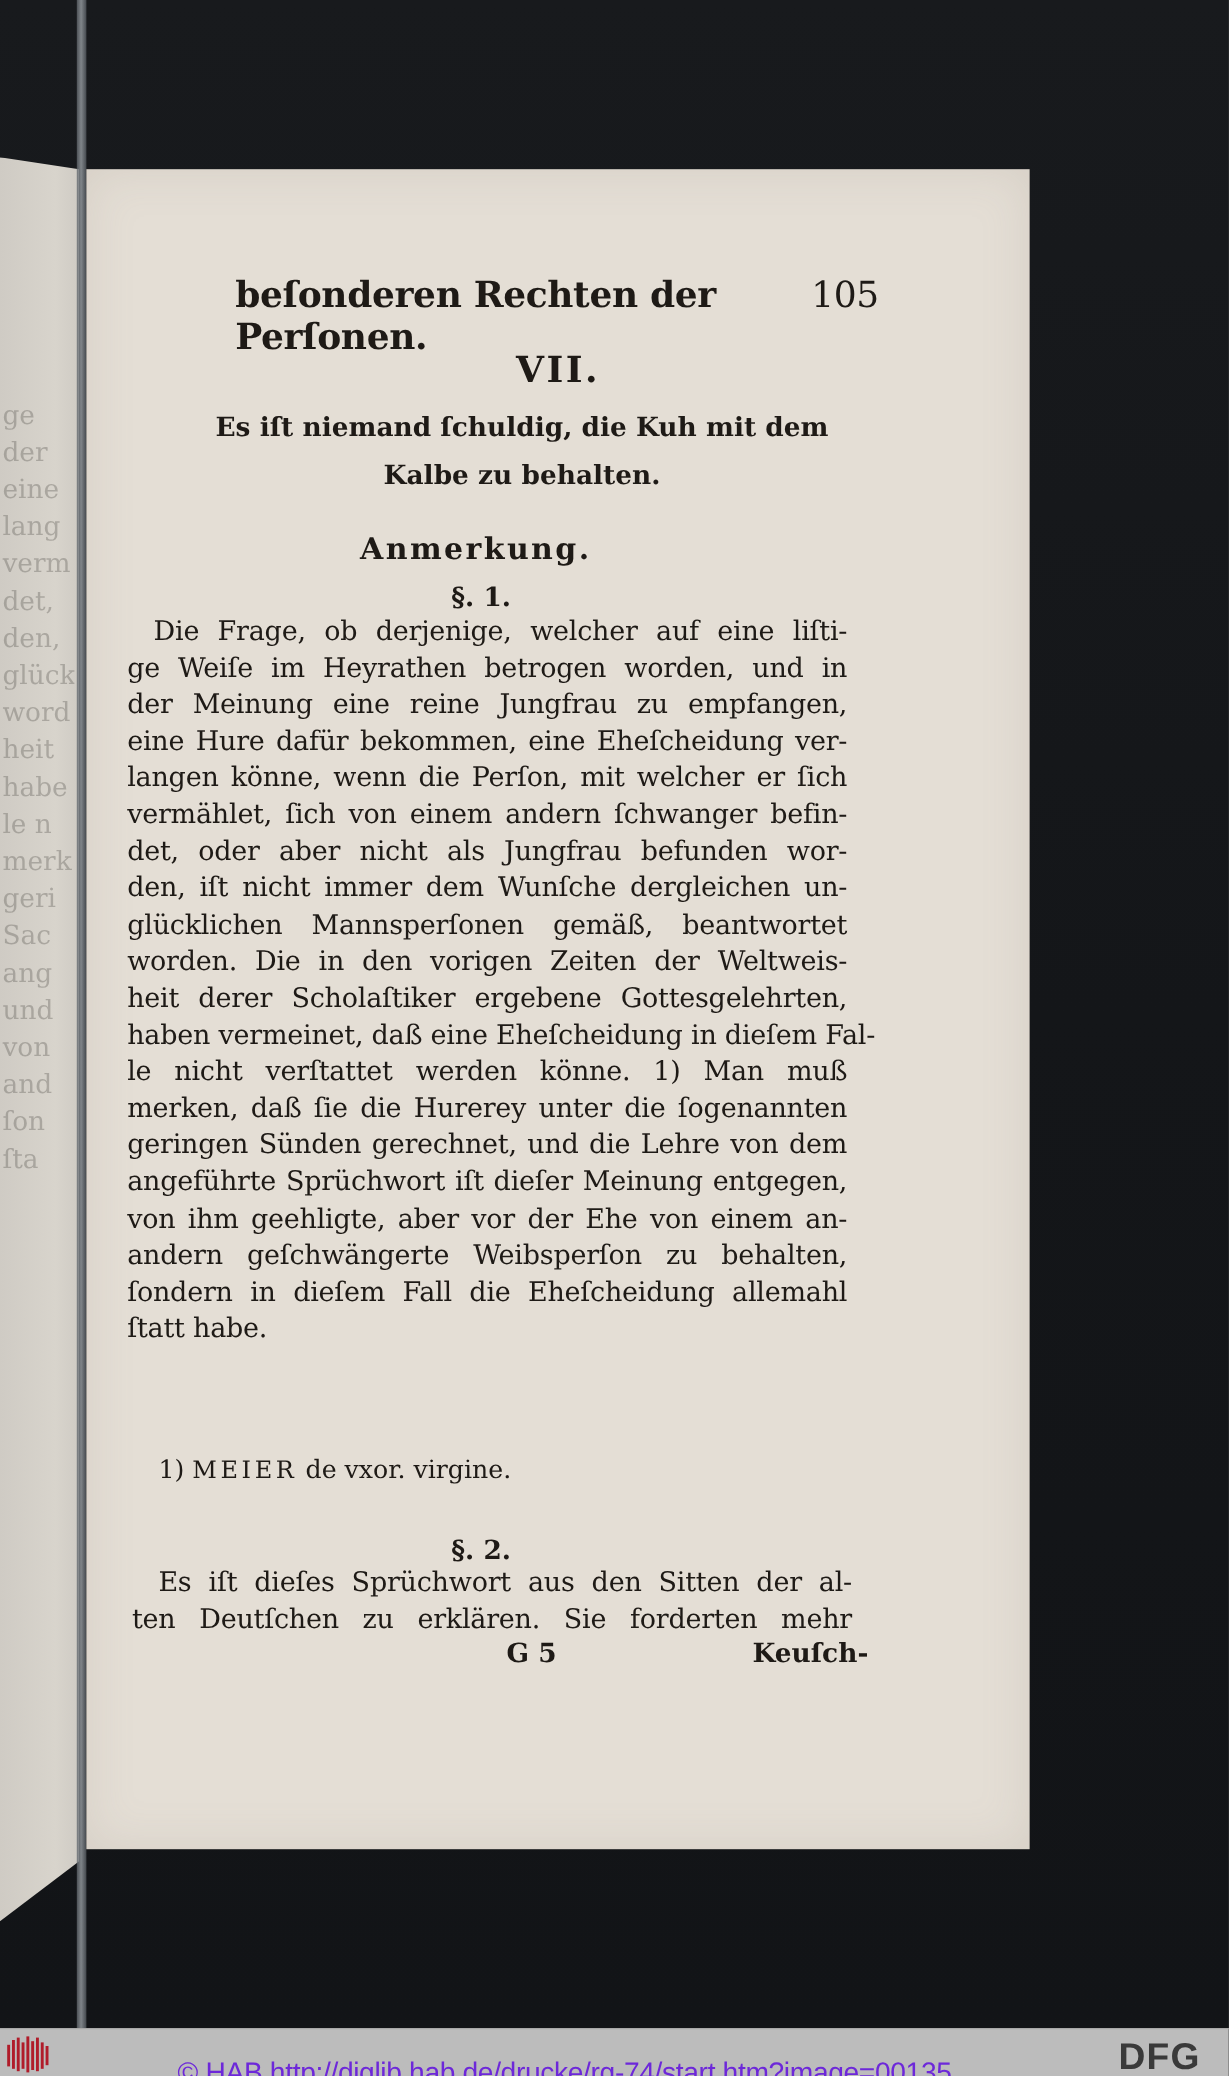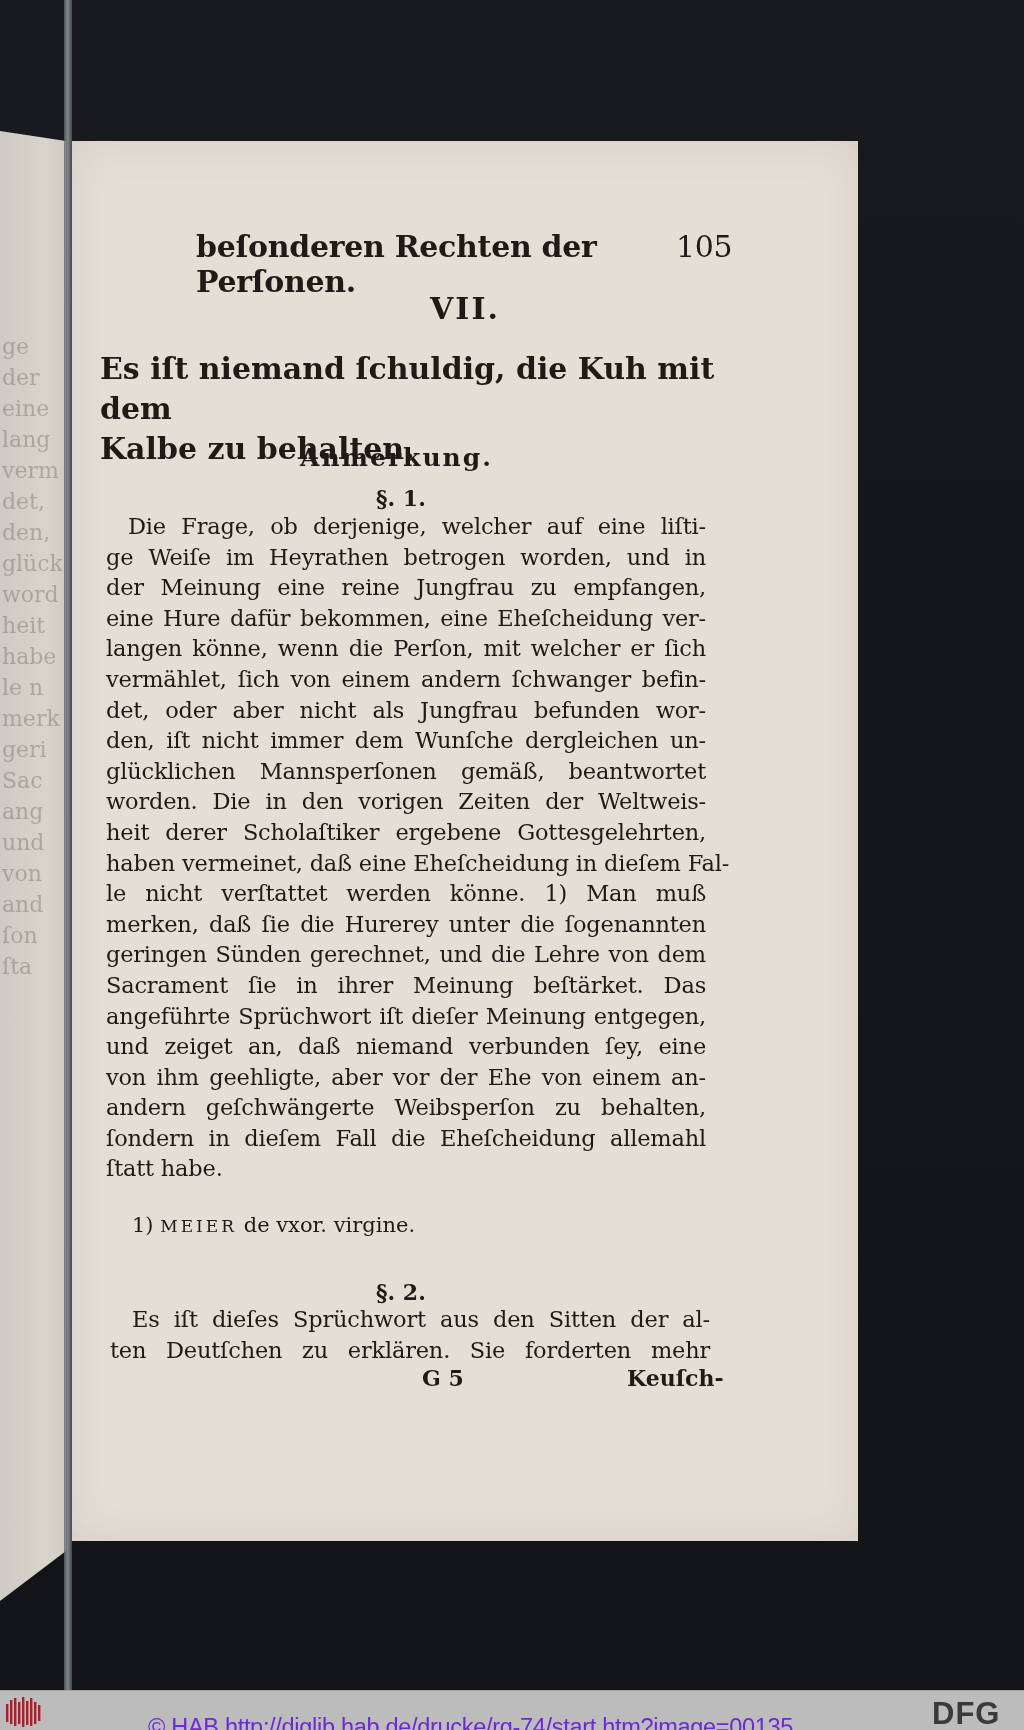--- a/index.html
+++ b/index.html
@@ -40,42 +40,42 @@
     font-family: "DejaVu Serif", serif; font-weight: bold; font-size: 30px;
     letter-spacing: -0.3px;
   }
   .running-head .title { position: absolute; left: 0; top: 0; margin-left: 32px; }
   .running-head .pageno { position: absolute; left: 512px; top: 0; font-weight: normal; }
   .chapter-num {
     position: absolute; left: 0; width: 786px; top: 150px; text-align: center;
     font-size: 30px; font-weight: bold; letter-spacing: 2px;
   }
   .chapter-title {
-    position: absolute; left: 28px; width: 670px; top: 208px; 
-    font-size: 30px; font-weight: bold; line-height: 40px;
+    position: absolute; left: 28px; width: 670px; top: 195px; text-align: center;
+    font-size: 22px; font-weight: bold; line-height: 40px;
   }
   .section-heading {
     position: absolute; left: 0; width: 768px; top: 302px; text-align: left;
     font-size: 25px; font-weight: bold; letter-spacing: 2px; padding-left: 228px; box-sizing: border-box;
   }
   .para-mark {
     position: absolute; left: 0; width: 786px; text-align: left;
     font-size: 22px; font-weight: bold; padding-left: 304px; box-sizing: border-box;
   }
   .body-lines { position: absolute; left: 34px; width: 600px; }
   .body-line {
     height: 30.6px; line-height: 30.6px; font-size: 22.5px; white-space: nowrap;
     text-align: justify; text-align-last: justify; letter-spacing: -0.2px;
   }
   .body-line.indent { padding-left: 22px; }
   .body-line.last { text-align-last: left; }
   .footnote {
     position: absolute; left: 60px; top: 1072px; font-size: 21px;
   }
-  .footnote .author { font-variant: small-caps; letter-spacing: 3px; font-size: 17px; }
+  .footnote .author { font-variant: small-caps; letter-spacing: 3px; font-size: 20px; }
   .signature {
     position: absolute; left: 350px; top: 1330px; font-size: 22px; font-weight: bold;
   }
   .catchword {
     position: absolute; left: 555px; top: 1330px; font-size: 22px; font-weight: bold;
   }
   
   .footer {
     position: absolute; left: 0; top: 1690px; width: 1024px; height: 40px;
     background: #bcbcbc; border-top: 1px solid #a8a8a8;
@@ -149,23 +149,21 @@
       <div class="body-line">vermählet, ſich von einem andern ſchwanger befin-</div>
       <div class="body-line">det, oder aber nicht als Jungfrau befunden wor-</div>
       <div class="body-line">den, iſt nicht immer dem Wunſche dergleichen un-</div>
       <div class="body-line">glücklichen Mannsperſonen gemäß, beantwortet</div>
       <div class="body-line">worden. Die in den vorigen Zeiten der Weltweis-</div>
       <div class="body-line">heit derer Scholaſtiker ergebene Gottesgelehrten,</div>
       <div class="body-line">haben vermeinet, daß eine Eheſcheidung in dieſem Fal-</div>
       <div class="body-line">le nicht verſtattet werden könne. 1) Man muß</div>
       <div class="body-line">merken, daß ſie die Hurerey unter die ſogenannten</div>
       <div class="body-line">geringen Sünden gerechnet, und die Lehre von dem</div>
-      <div class="body-line">Sacrament ſie in ihrer Meinung beſtärket. Das</div>
       <div class="body-line">angeführte Sprüchwort iſt dieſer Meinung entgegen,</div>
-      <div class="body-line">und zeiget an, daß niemand verbunden ſey, eine</div>
       <div class="body-line">von ihm geehligte, aber vor der Ehe von einem an-</div>
       <div class="body-line">andern geſchwängerte Weibsperſon zu behalten,</div>
       <div class="body-line">ſondern in dieſem Fall die Eheſcheidung allemahl</div>
       <div class="body-line last">ſtatt habe.</div>
     </div>
 
     <div class="footnote">
       <span>1)</span>
       <span class="author">MEIER</span>
       <span>de vxor. virgine.</span>

